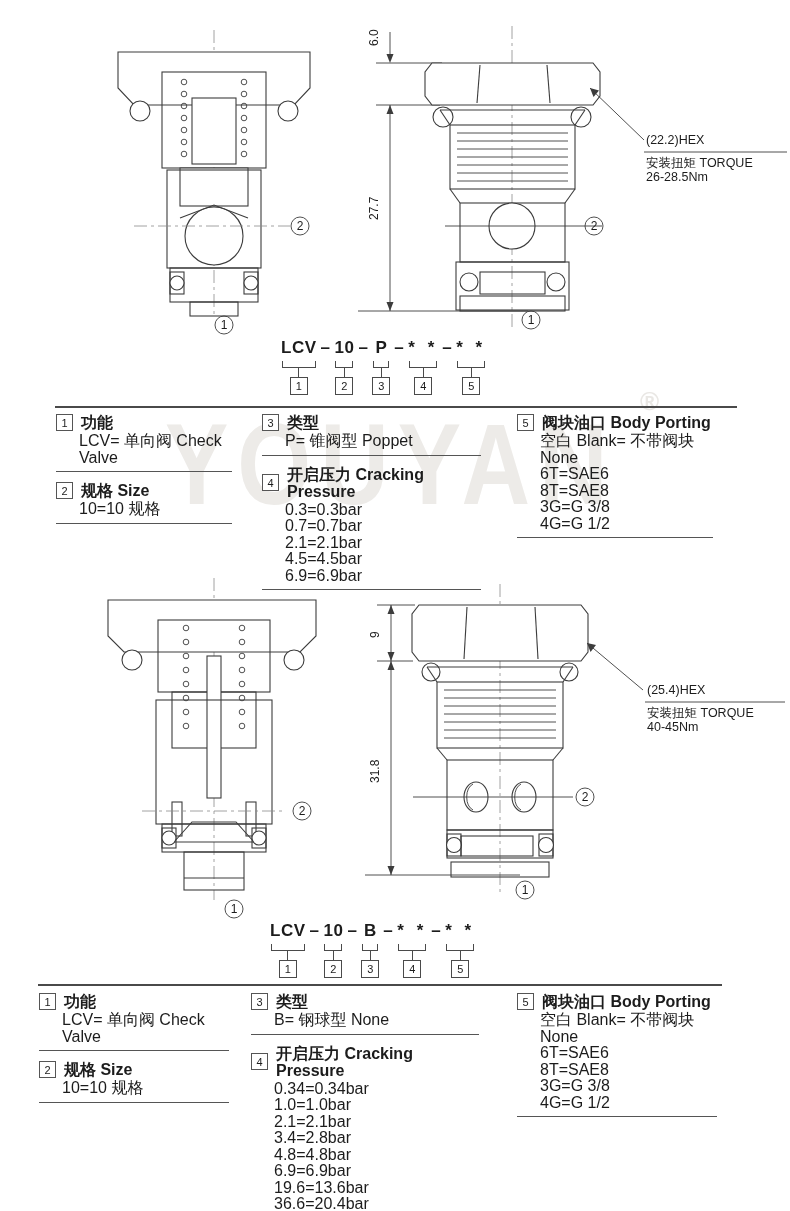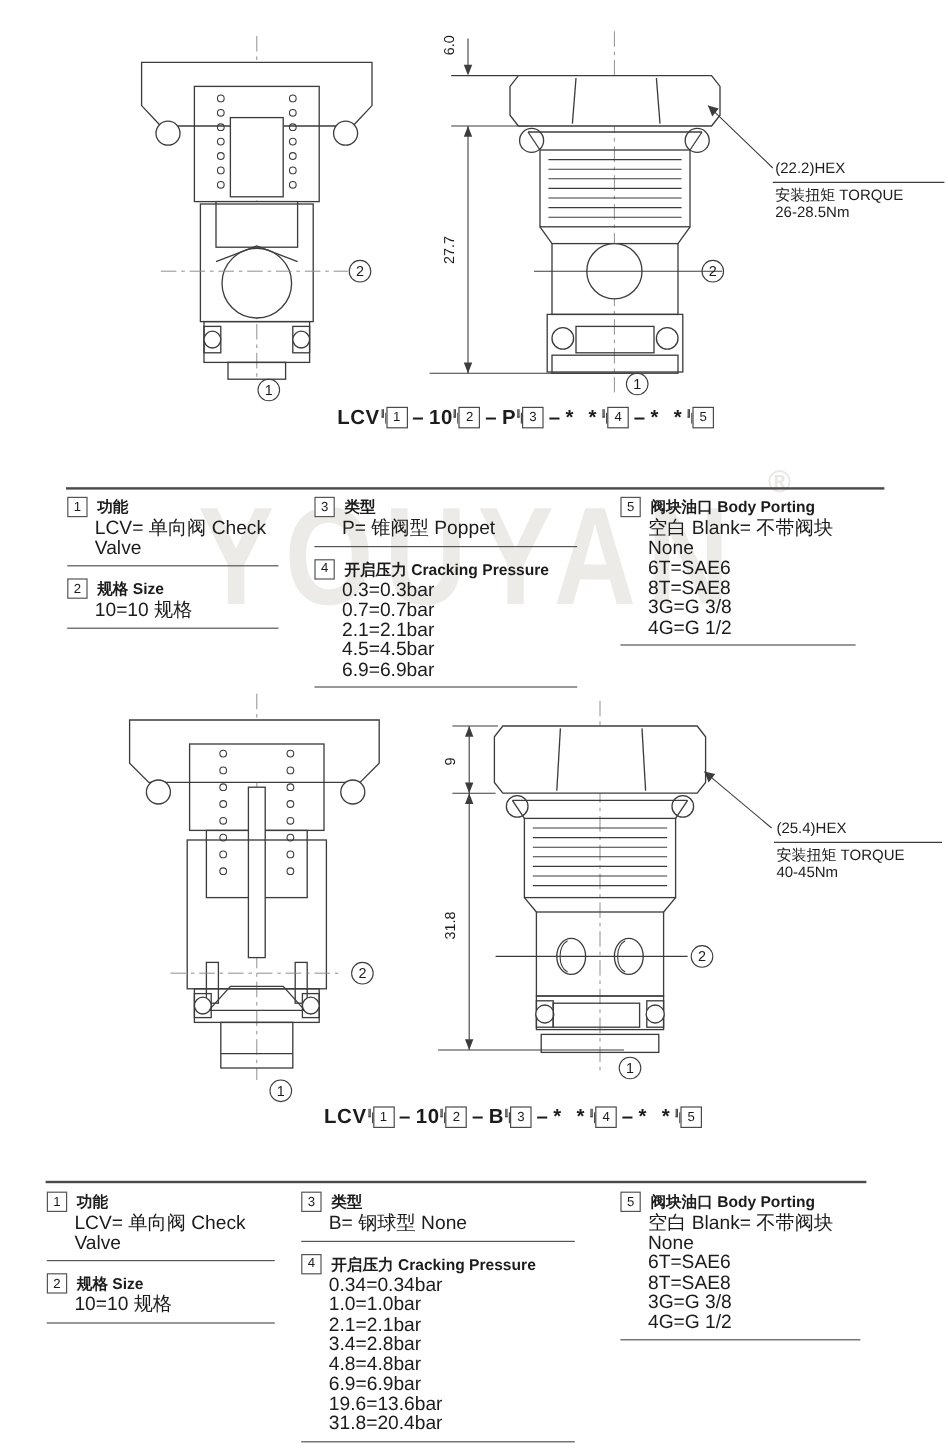--- a/index.html
+++ b/index.html
@@ -16,32 +16,32 @@
   svg .dimtxt{font-size:12px;}
   svg .ann{font-size:12.5px;}
   svg .portnum{font-size:12px;text-anchor:middle;}
   .wm{position:absolute;z-index:0;font-weight:bold;color:#edebe8;letter-spacing:9px;
       font-size:95px;transform:scaleY(1.22);transform-origin:top left;user-select:none;}
   .wm-reg{position:absolute;z-index:0;font-weight:bold;color:#e9e7e4;font-size:26px;}
   .rule{position:absolute;z-index:1;height:2px;background:#4a4a4a;}
   .code-block{position:absolute;z-index:2;display:flex;align-items:flex-start;}
   .code-text,.code-dash{font-weight:bold;font-size:17px;line-height:20px;letter-spacing:.5px;white-space:pre;}
   .code-dash{margin:0 4px;}
-  .code-seg{display:flex;flex-direction:row;align-items:center;}
+  .code-seg{display:flex;flex-direction:column;align-items:center;}
   .bracket{align-self:stretch;height:6px;border-left:1.2px solid #4a4a4a;border-right:1.2px solid #4a4a4a;
            border-bottom:1.2px solid #4a4a4a;margin:3px 1px 0 1px;}
   .tick{width:1px;height:9px;background:#4a4a4a;}
   .numbox{width:16px;height:16px;border:1px solid #4a4a4a;font-size:11px;display:flex;
           align-items:center;justify-content:center;background:#fff;}
   .legend-col{position:absolute;z-index:2;}
   .legend-item{border-bottom:1px solid #555;padding-bottom:5px;margin-bottom:10px;}
   .legend-head{display:flex;align-items:center;gap:8px;margin-bottom:2px;}
   .legend-num{width:15px;height:15px;border:1px solid #555;font-size:11px;display:flex;
               align-items:center;justify-content:center;flex:0 0 auto;background:#fff;}
-  .legend-title{font-weight:bold;font-size:13px;line-height:17px;}
+  .legend-title{font-weight:bold;font-size:16px;line-height:17px;}
   .legend-line{font-size:16px;line-height:16.5px;padding-left:23px;}
 </style>
 </head>
 <body>
 
 <div id="page">
 
   <div class="wm" style="left:165px;top:398px;">YOUYAN</div>
   <div class="wm-reg" style="left:640px;top:386px;">®</div>
 
@@ -424,21 +424,21 @@
         <div class="legend-num">4</div>
         <div class="legend-title">开启压力 Cracking Pressure</div>
       </div>
       <div class="legend-line">0.34=0.34bar</div>
       <div class="legend-line">1.0=1.0bar</div>
       <div class="legend-line">2.1=2.1bar</div>
       <div class="legend-line">3.4=2.8bar</div>
       <div class="legend-line">4.8=4.8bar</div>
       <div class="legend-line">6.9=6.9bar</div>
       <div class="legend-line">19.6=13.6bar</div>
-      <div class="legend-line">31.8=20.4bar</div>
+      <div class="legend-line">36.6=20.4bar</div>
     </div>
   </div>
 
   <div class="legend-col" style="left:517px;top:993px;width:200px;">
     <div class="legend-item">
       <div class="legend-head">
         <div class="legend-num">5</div>
         <div class="legend-title">阀块油口 Body Porting</div>
       </div>
       <div class="legend-line">空白 Blank= 不带阀块 None</div>

